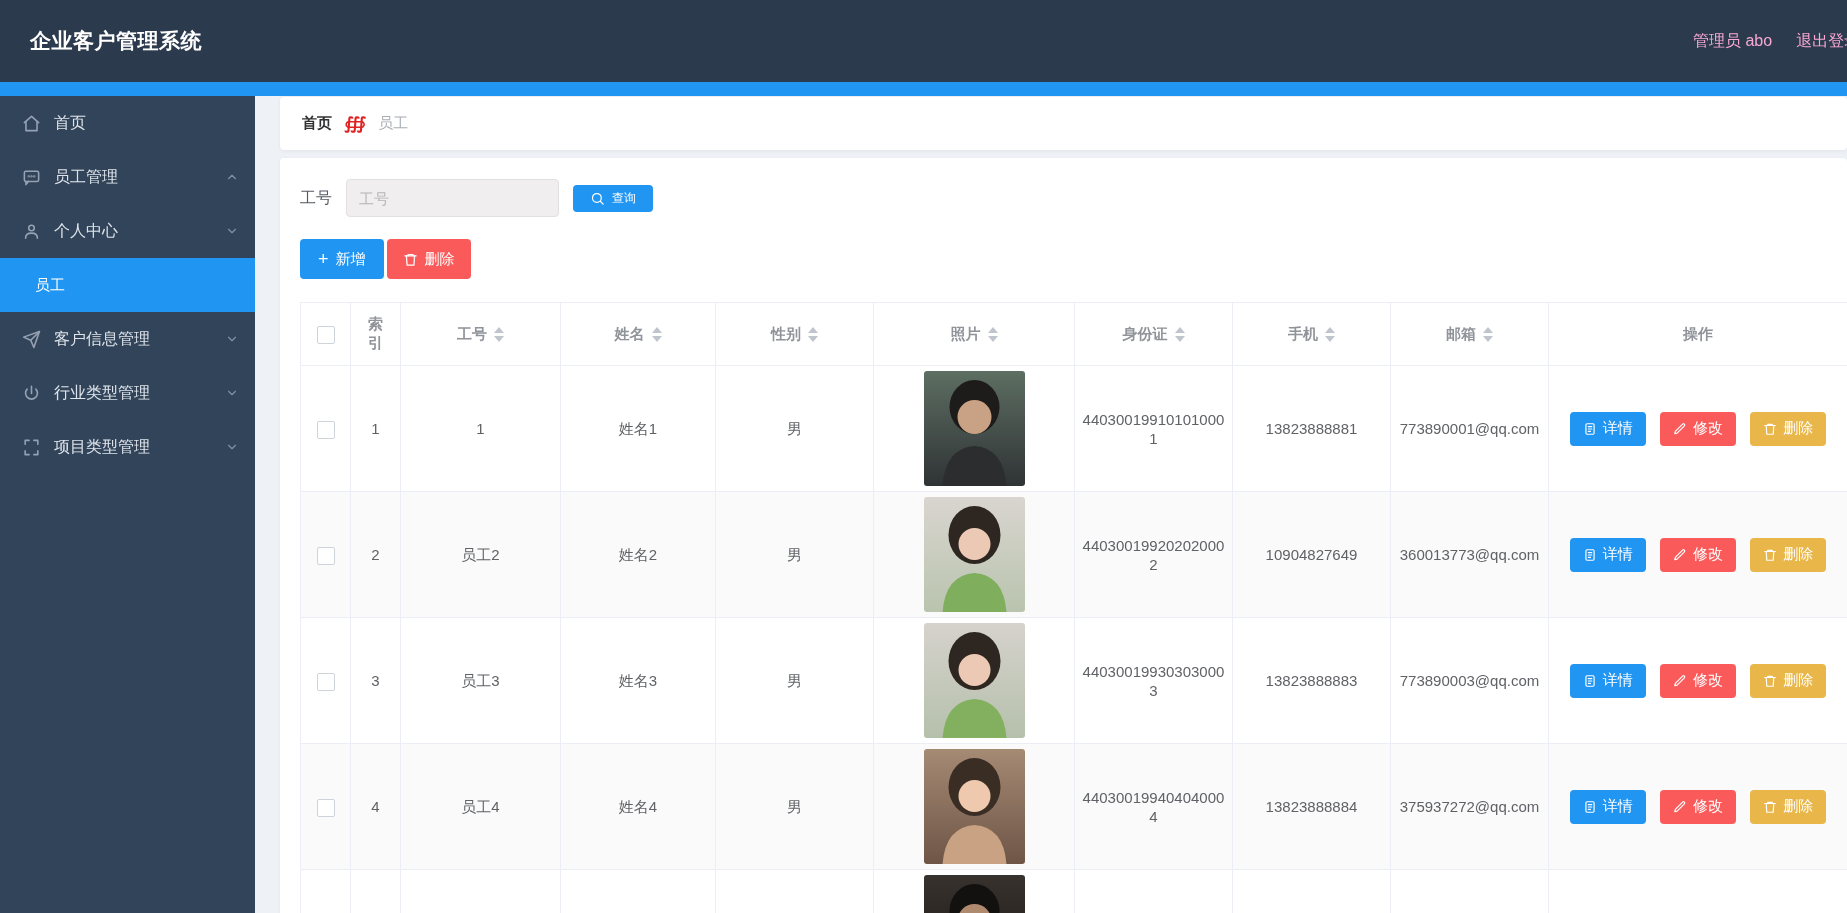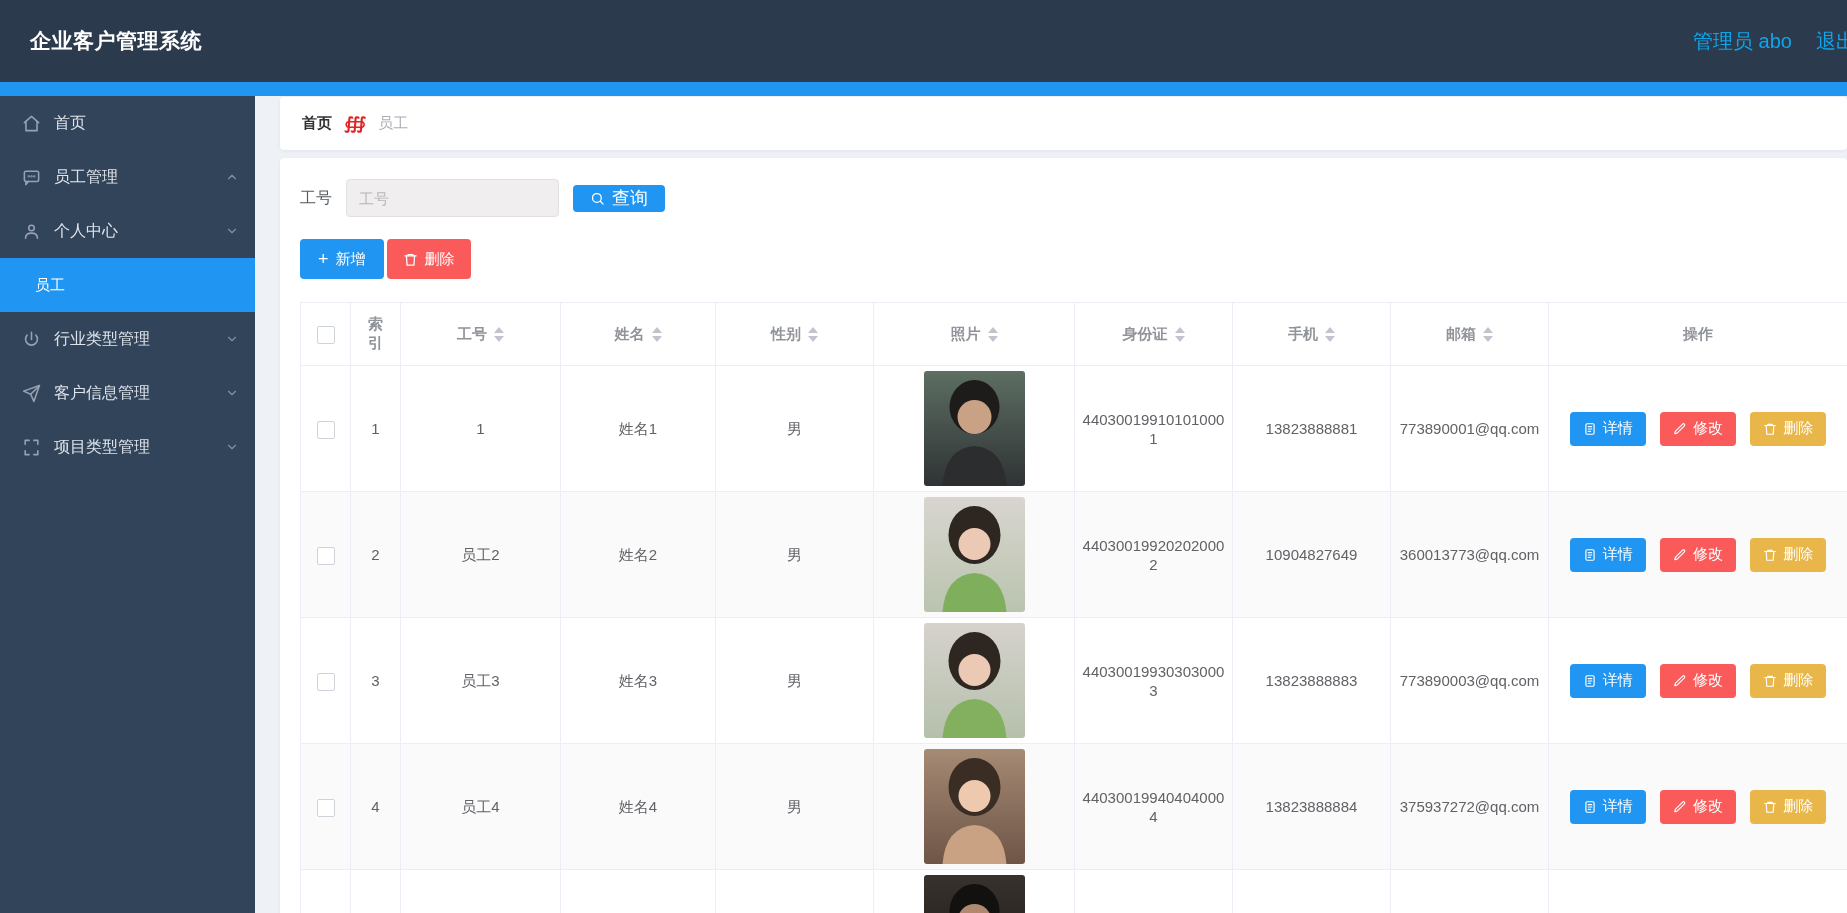--- a/index.html
+++ b/index.html
@@ -8,21 +8,21 @@
     font-family:"Liberation Sans","DejaVu Sans",sans-serif;
     background:#eef1f5;
     --primary:#2095f2;--danger:#fa5a5a;--warning:#e8b649;
     --header-bg:#2c3a4e;--sidebar-bg:#324459;
   }
   svg{display:block}
   
   .hdr{position:absolute;top:0;left:0;width:1847px;height:82px;background:var(--header-bg);display:flex;align-items:center;padding:0 0 0 30px;box-sizing:border-box;z-index:5}
   .hdr-title{color:#fff;font-size:21px;font-weight:bold;letter-spacing:.5px}
   .hdr-right{position:absolute;left:1693px;top:0;height:82px;display:flex;align-items:center;gap:24px;white-space:nowrap}
-  .hdr-right span{color:#0ea5e9;font-size:20px}
+  .hdr-right span{color:#f9a8d4;font-size:16px}
   .bluebar{position:absolute;top:82px;left:0;width:1847px;height:14px;background:var(--primary);z-index:4}
   
   .side{position:absolute;top:96px;left:0;bottom:0;width:255px;background:var(--sidebar-bg);z-index:3}
   .side-item{height:54px;display:flex;align-items:center;padding:0 16px 0 22px;color:#dfe4ec;font-size:16px;cursor:pointer}
   .side-item .ic{width:19px;height:19px;margin-right:13px;color:#96a1b3;flex:0 0 auto}
   .side-item .ic svg{width:19px;height:19px;stroke:currentColor;fill:none;stroke-width:2;stroke-linecap:round;stroke-linejoin:round}
   .side-item .chev{margin-left:auto;color:#8391a5}
   .side-item .chev svg{width:14px;height:14px;stroke:currentColor;fill:none;stroke-width:2;stroke-linecap:round;stroke-linejoin:round}
   .side-sub{height:54px;display:flex;align-items:center;padding-left:35px;font-size:15px;color:#fff;background:var(--primary);cursor:pointer}
   
@@ -31,21 +31,21 @@
   .crumb-sep{color:#e02222;font-size:17px;font-style:italic;margin:0 12px;font-weight:bold}
   .crumb-cur{font-size:15px;color:#a9adb4}
   
   .content{position:absolute;left:280px;top:158px;width:1567px;height:860px;background:#fff;border-radius:4px 4px 0 0;box-shadow:0 1px 4px rgba(0,0,0,.06);box-sizing:border-box;padding:20px 0 0 20px;z-index:1}
   .search-row{display:flex;align-items:center;height:40px}
   .search-label{font-size:16px;color:#555a61;margin-right:14px}
   .search-input{width:213px;height:38px;box-sizing:border-box;background:#f0eeef;border:1px solid #e3e0e0;border-radius:4px;padding:0 12px;font-size:15px;color:#333;outline:none}
   .search-input::placeholder{color:#b9b4b4}
   .btn{display:inline-flex;align-items:center;justify-content:center;gap:7px;border:none;border-radius:4px;color:#fff;cursor:pointer;font-family:inherit}
   .btn svg{stroke:#fff;fill:none;stroke-width:2;stroke-linecap:round;stroke-linejoin:round}
-  .btn-query{margin-left:14px;height:27px;padding:0 17px;font-size:18px;background:var(--primary)}
+  .btn-query{margin-left:14px;height:27px;padding:0 17px;font-size:12px;background:var(--primary)}
   .toolbar{margin-top:21px;display:flex;gap:3px}
   .btn-add{height:40px;padding:0 18px;font-size:15px;background:var(--primary)}
   .btn-add .plus{font-size:18px;font-weight:normal;line-height:1}
   .btn-delete{height:40px;padding:0 16px;font-size:15px;background:var(--danger)}
   
   table.grid{margin-top:23px;border-collapse:collapse;table-layout:fixed;width:1547px}
   .grid th,.grid td{border:1px solid #ebeef5;text-align:center;vertical-align:middle;overflow:hidden}
   .grid th{height:63px;font-size:15px;color:#909399;font-weight:bold;background:#fff;padding:0 12px;box-sizing:border-box}
   .grid td{height:126px;font-size:15px;color:#606266;padding:0 4px;box-sizing:border-box;line-height:19px;word-break:break-all}
   .grid tr.stripe td{background:#fafafa}
@@ -118,39 +118,39 @@
           <polyline points="6 9 12 15 18 9"></polyline>
         </svg>
       </span>
   </div>
   <div class="side-sub">
     <span>员工</span>
   </div>
   <div class="side-item">
     <span class="ic">
         <svg viewBox="0 0 24 24">
+          <path d="M22 2L11 13"></path>
+          <path d="M22 2l-7 20-4-9-9-4z"></path>
+        </svg>
+      </span>
+    <span>客户信息管理</span>
+    <span class="chev">
+        <svg viewBox="0 0 24 24">
+          <polyline points="6 9 12 15 18 9"></polyline>
+        </svg>
+      </span>
+  </div>
+  <div class="side-item">
+    <span class="ic">
+        <svg viewBox="0 0 24 24">
           <path d="M12 3v9"></path>
           <path d="M17.5 6.5a7.5 7.5 0 1 1-11 0"></path>
         </svg>
       </span>
     <span>行业类型管理</span>
-    <span class="chev">
-        <svg viewBox="0 0 24 24">
-          <polyline points="6 9 12 15 18 9"></polyline>
-        </svg>
-      </span>
-  </div>
-  <div class="side-item">
-    <span class="ic">
-        <svg viewBox="0 0 24 24">
-          <path d="M22 2L11 13"></path>
-          <path d="M22 2l-7 20-4-9-9-4z"></path>
-        </svg>
-      </span>
-    <span>客户信息管理</span>
     <span class="chev">
         <svg viewBox="0 0 24 24">
           <polyline points="6 9 12 15 18 9"></polyline>
         </svg>
       </span>
   </div>
   <div class="side-item">
     <span class="ic">
         <svg viewBox="0 0 24 24">
           <path d="M9 3H4v5"></path>

